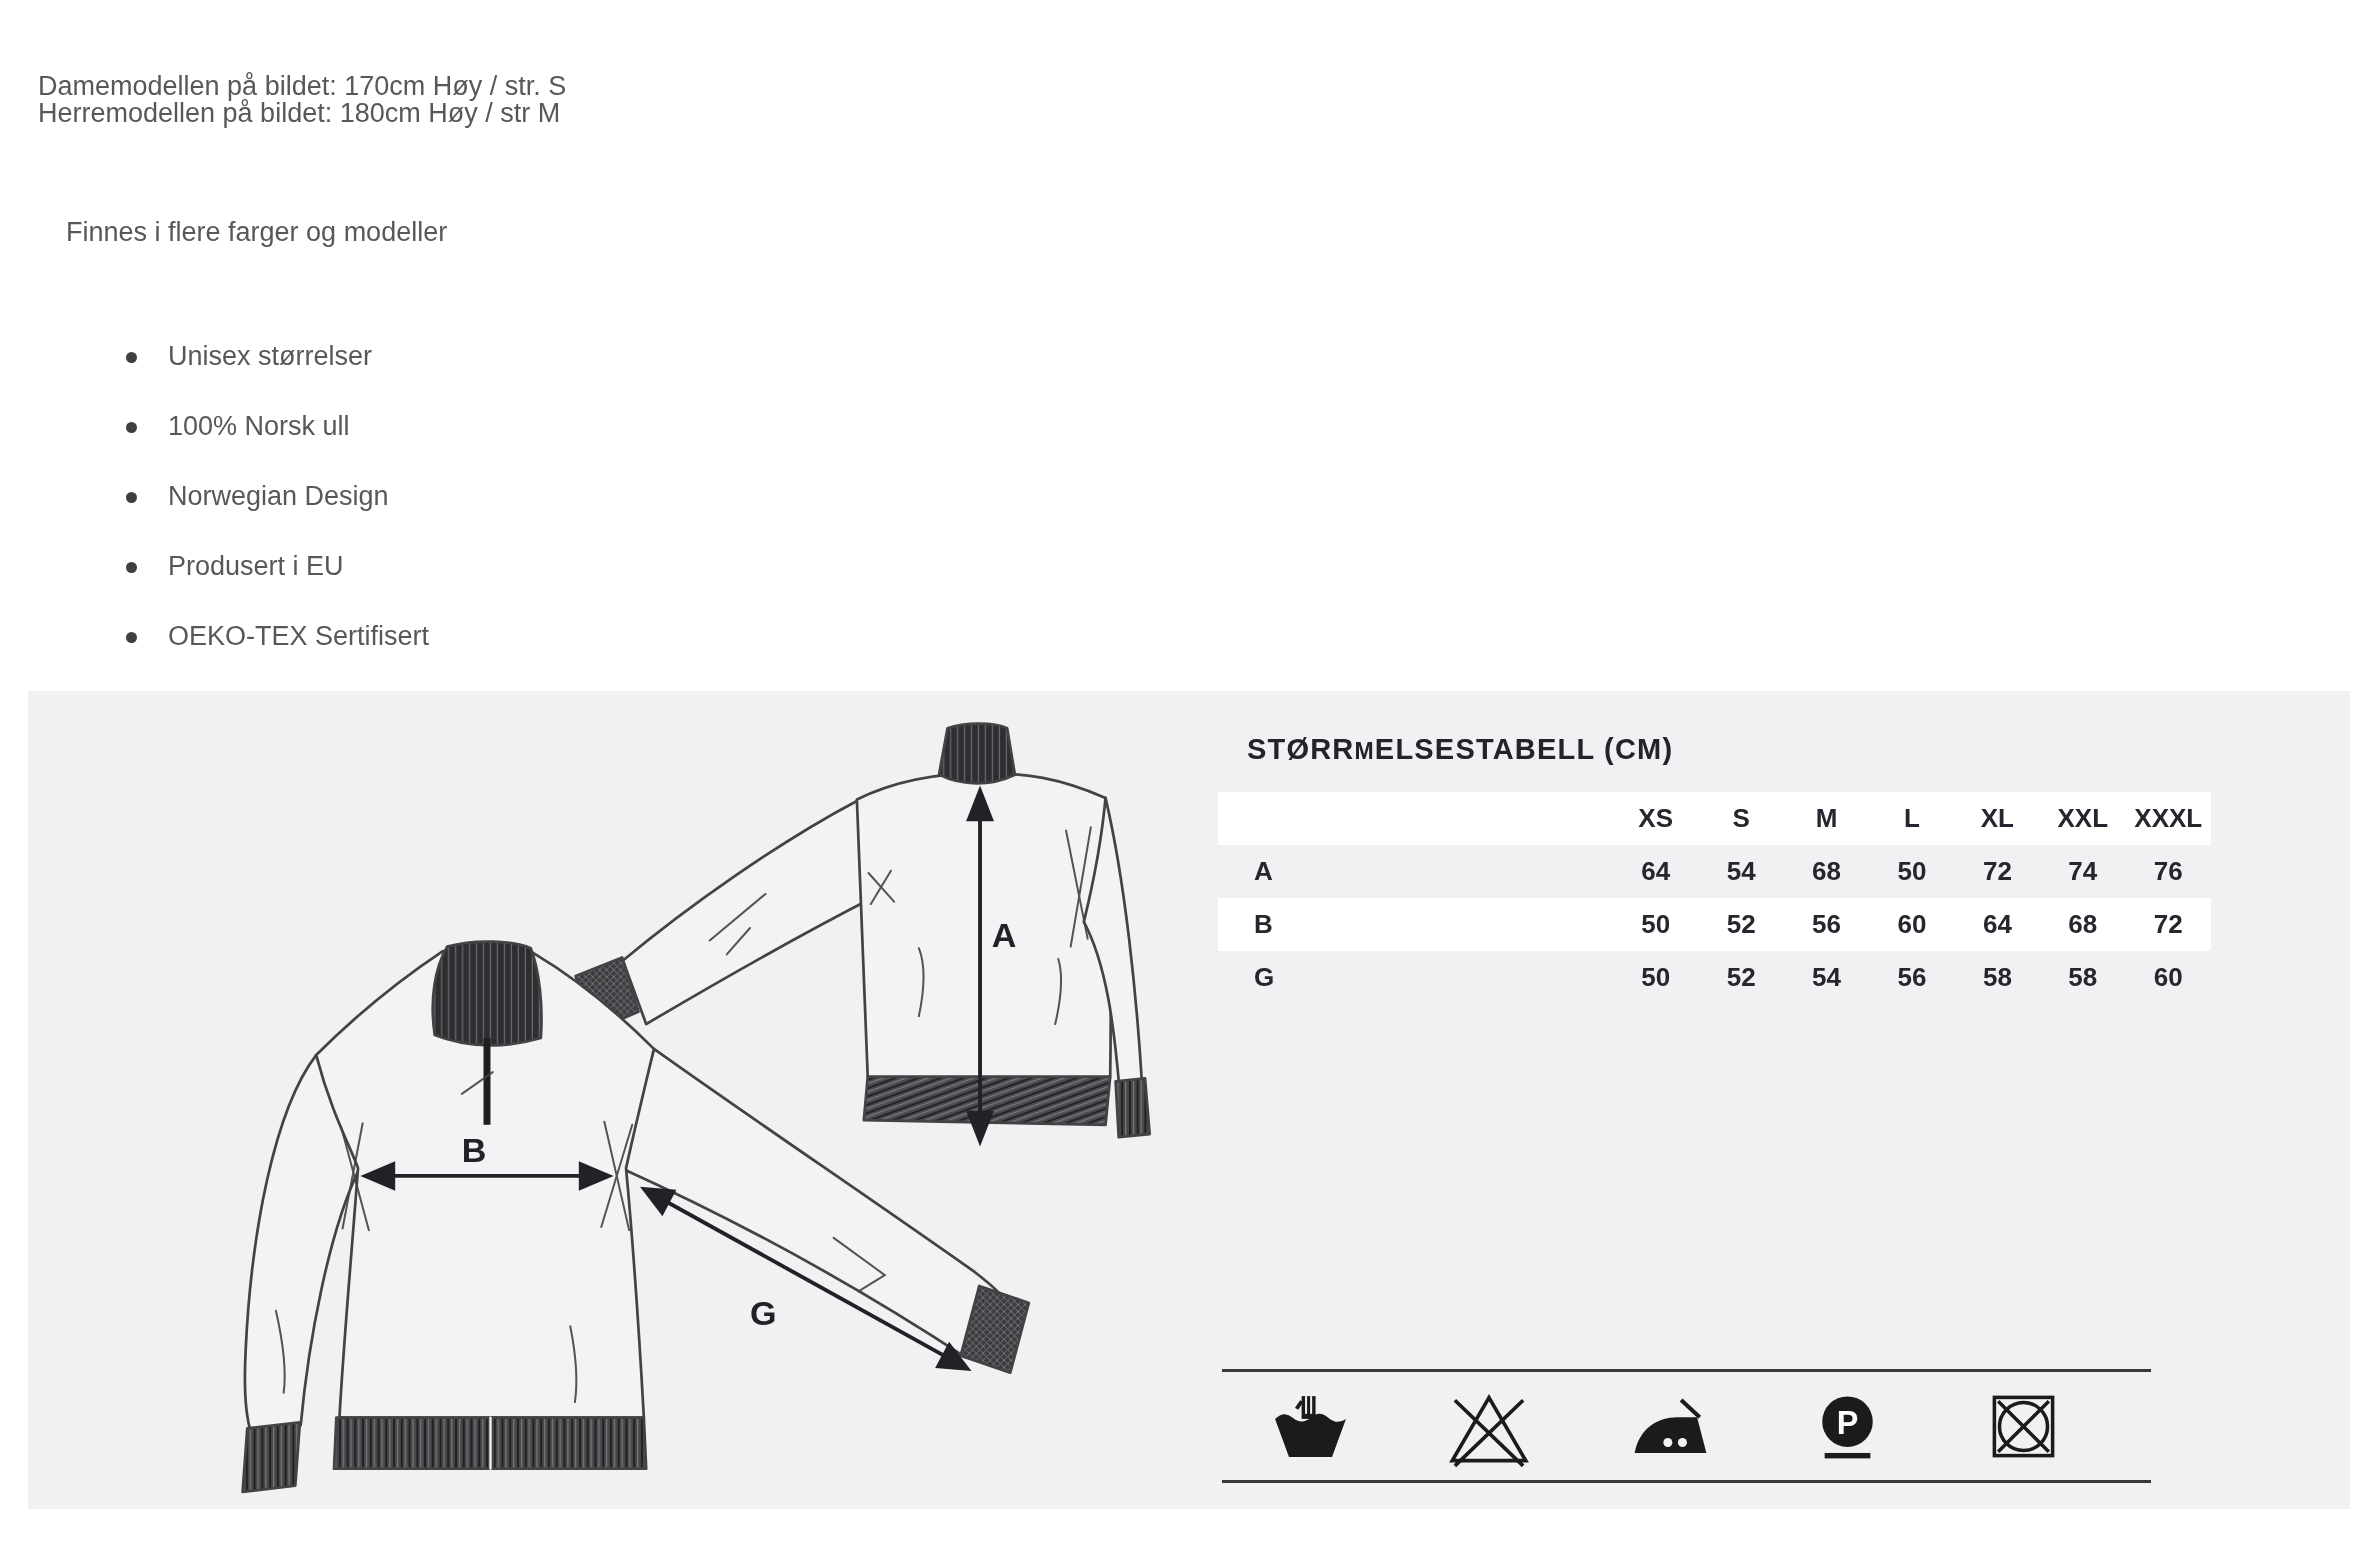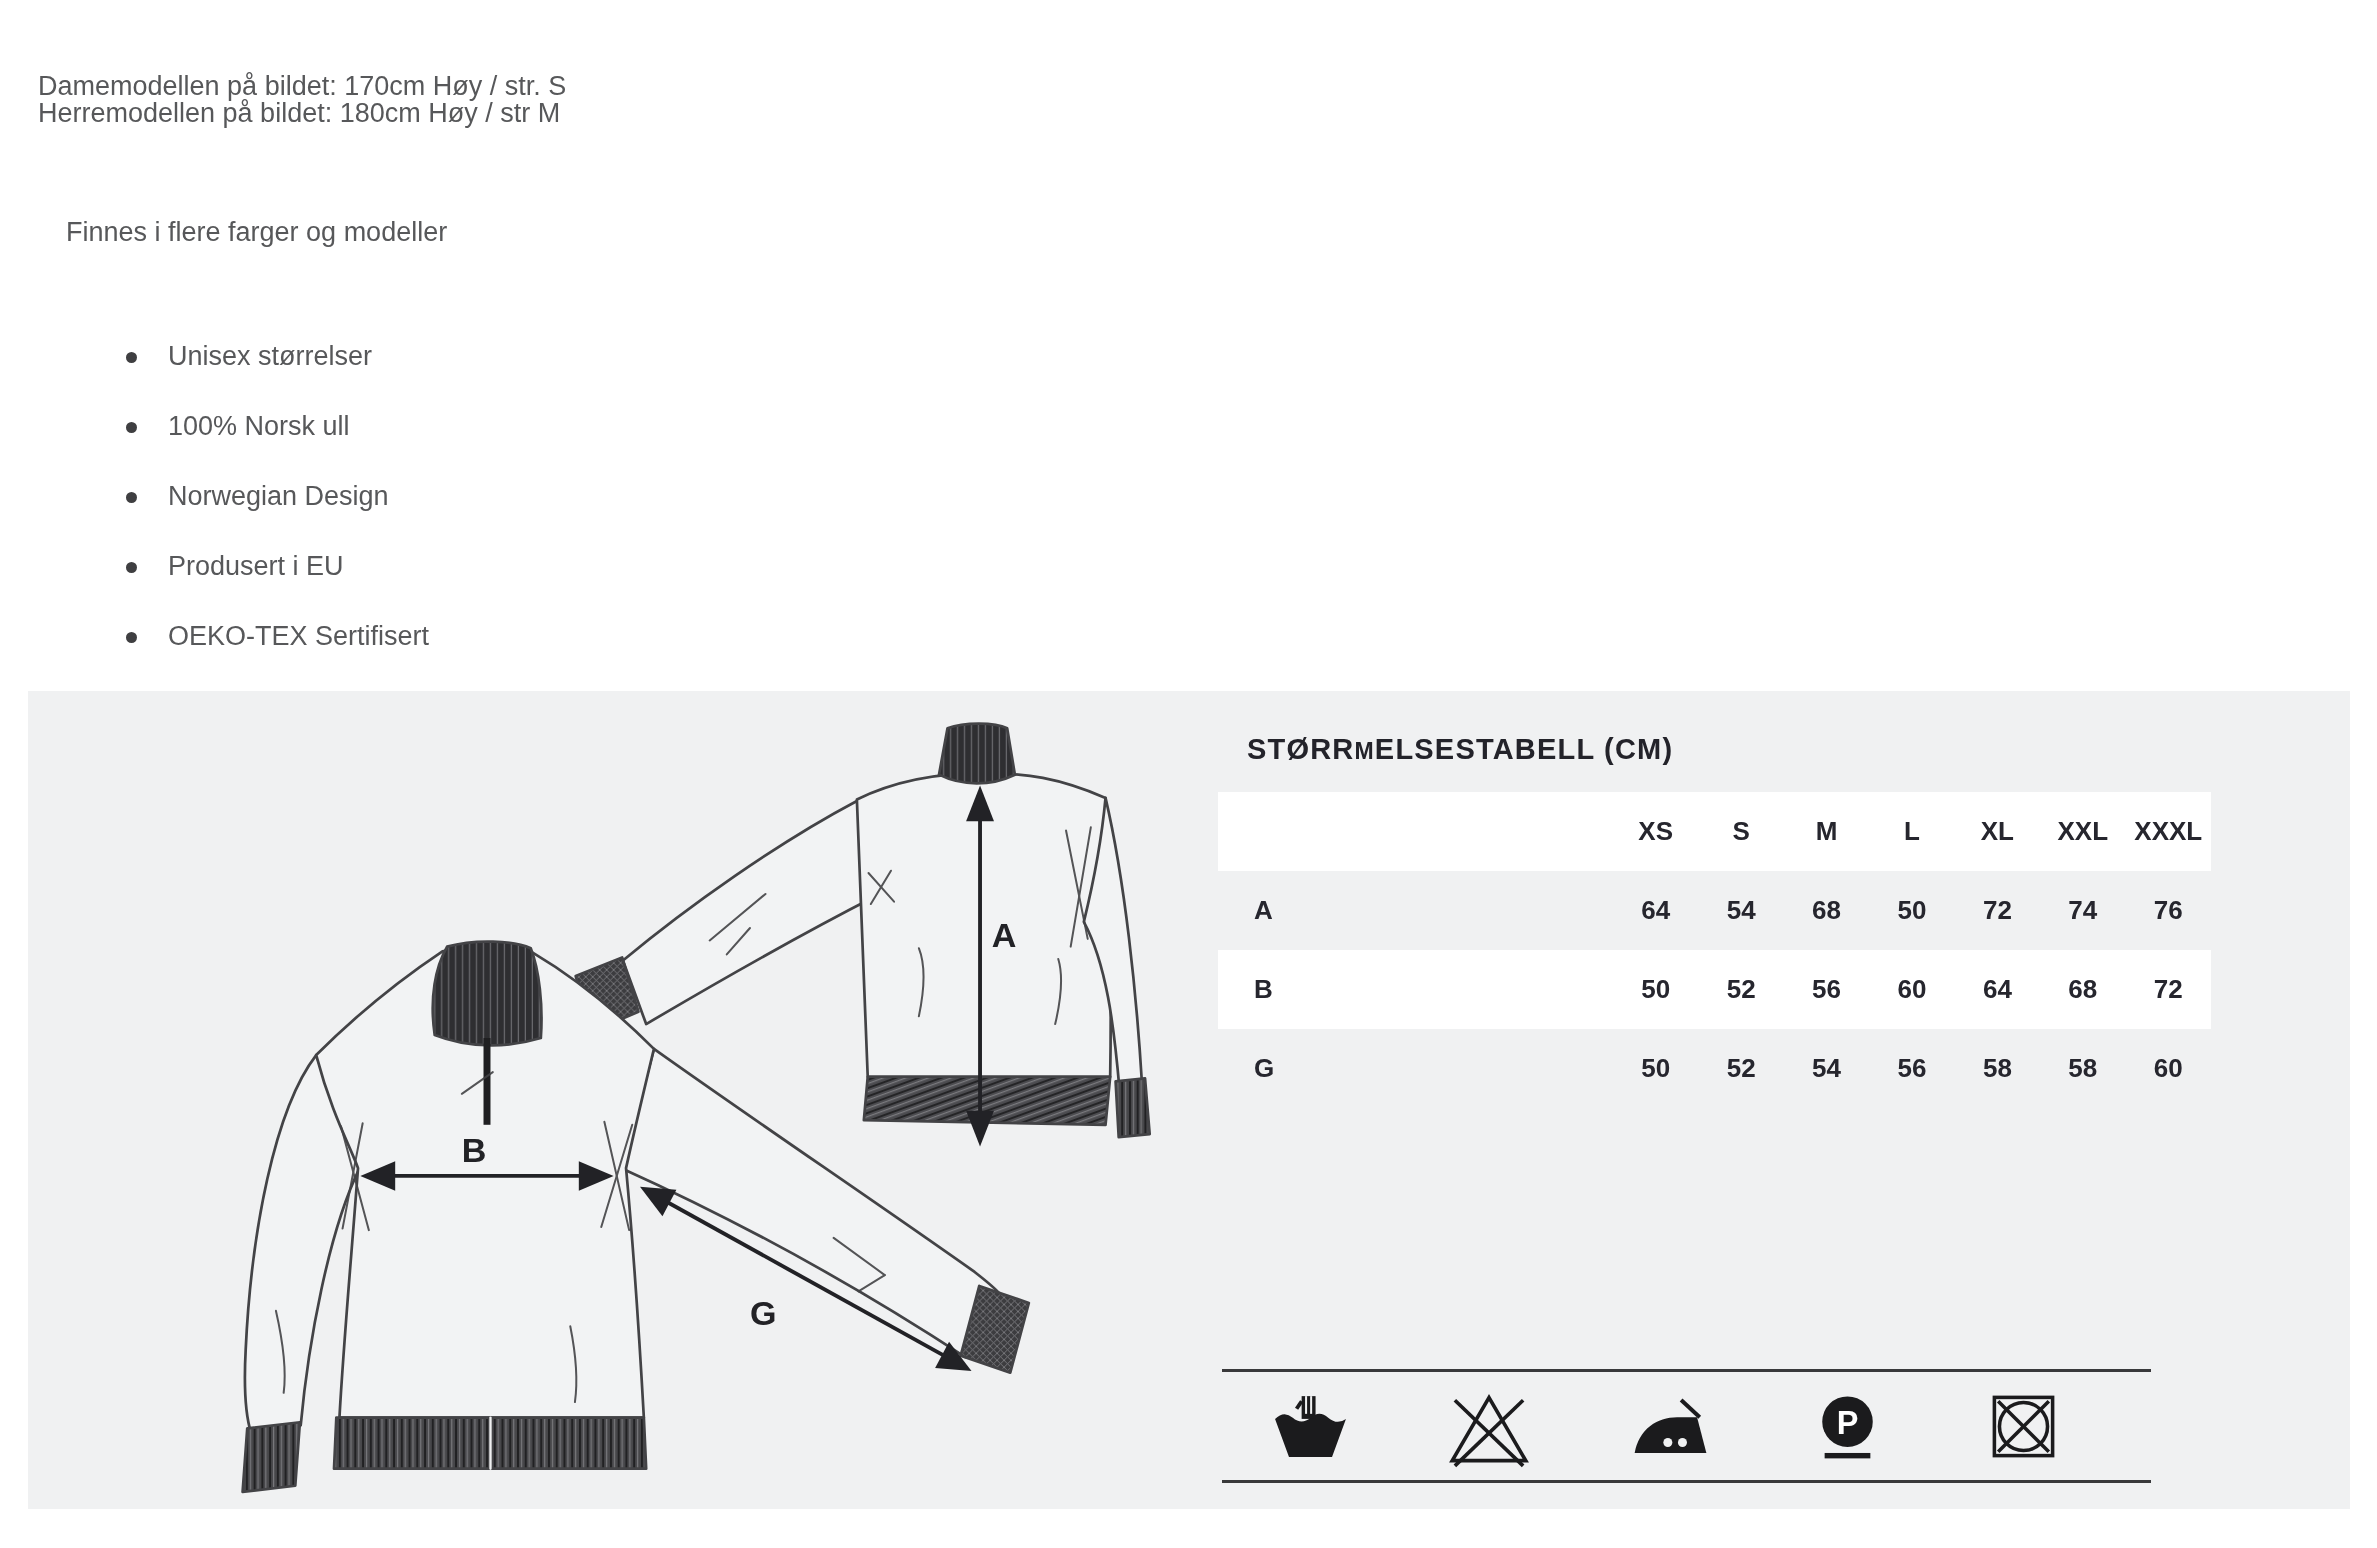--- a/index.html
+++ b/index.html
@@ -34,21 +34,21 @@
     position:absolute;left:29px;top:42px;margin:0;
     font-size:29px;font-weight:bold;color:#23232a;letter-spacing:1.2px;
     white-space:nowrap;
     text-align:center;
   }
   .size-title .tm{font-size:23px;}
   .size-table{
     position:absolute;left:0;top:101px;width:993px;
     border-collapse:collapse;table-layout:fixed;
   }
-  .size-table tr{height:79px;}
+  .size-table tr{height:53px;}
   .size-table thead tr{background:#ffffff;}
   .size-table tbody tr.alt{background:#ffffff;}
   .size-table th,.size-table td{
     padding:0;text-align:center;vertical-align:middle;
     font-size:26px;font-weight:bold;color:#26262e;
   }
   .size-table .lblcol{width:359px;text-align:left;padding-left:36px;}
   
   .care-strip{
     position:absolute;left:3.9px;top:678px;width:929px;height:114px;

